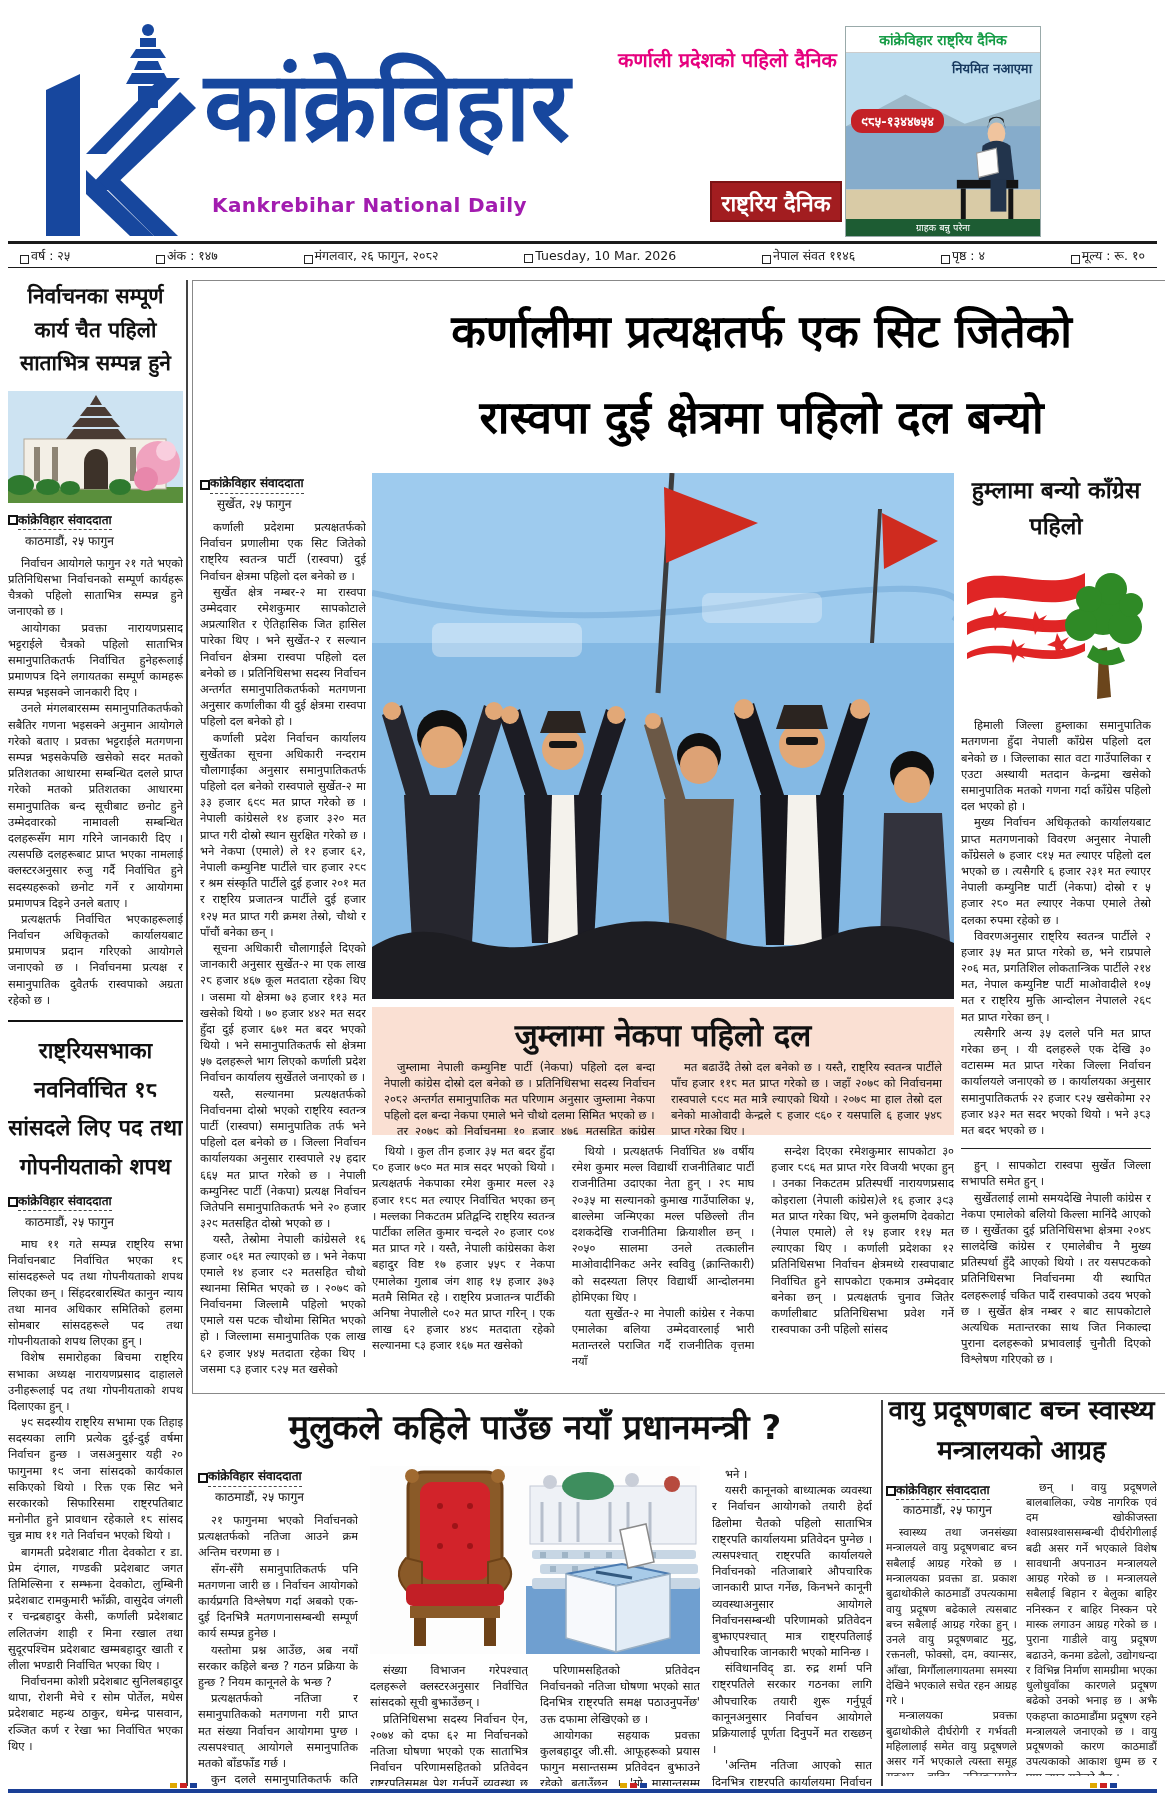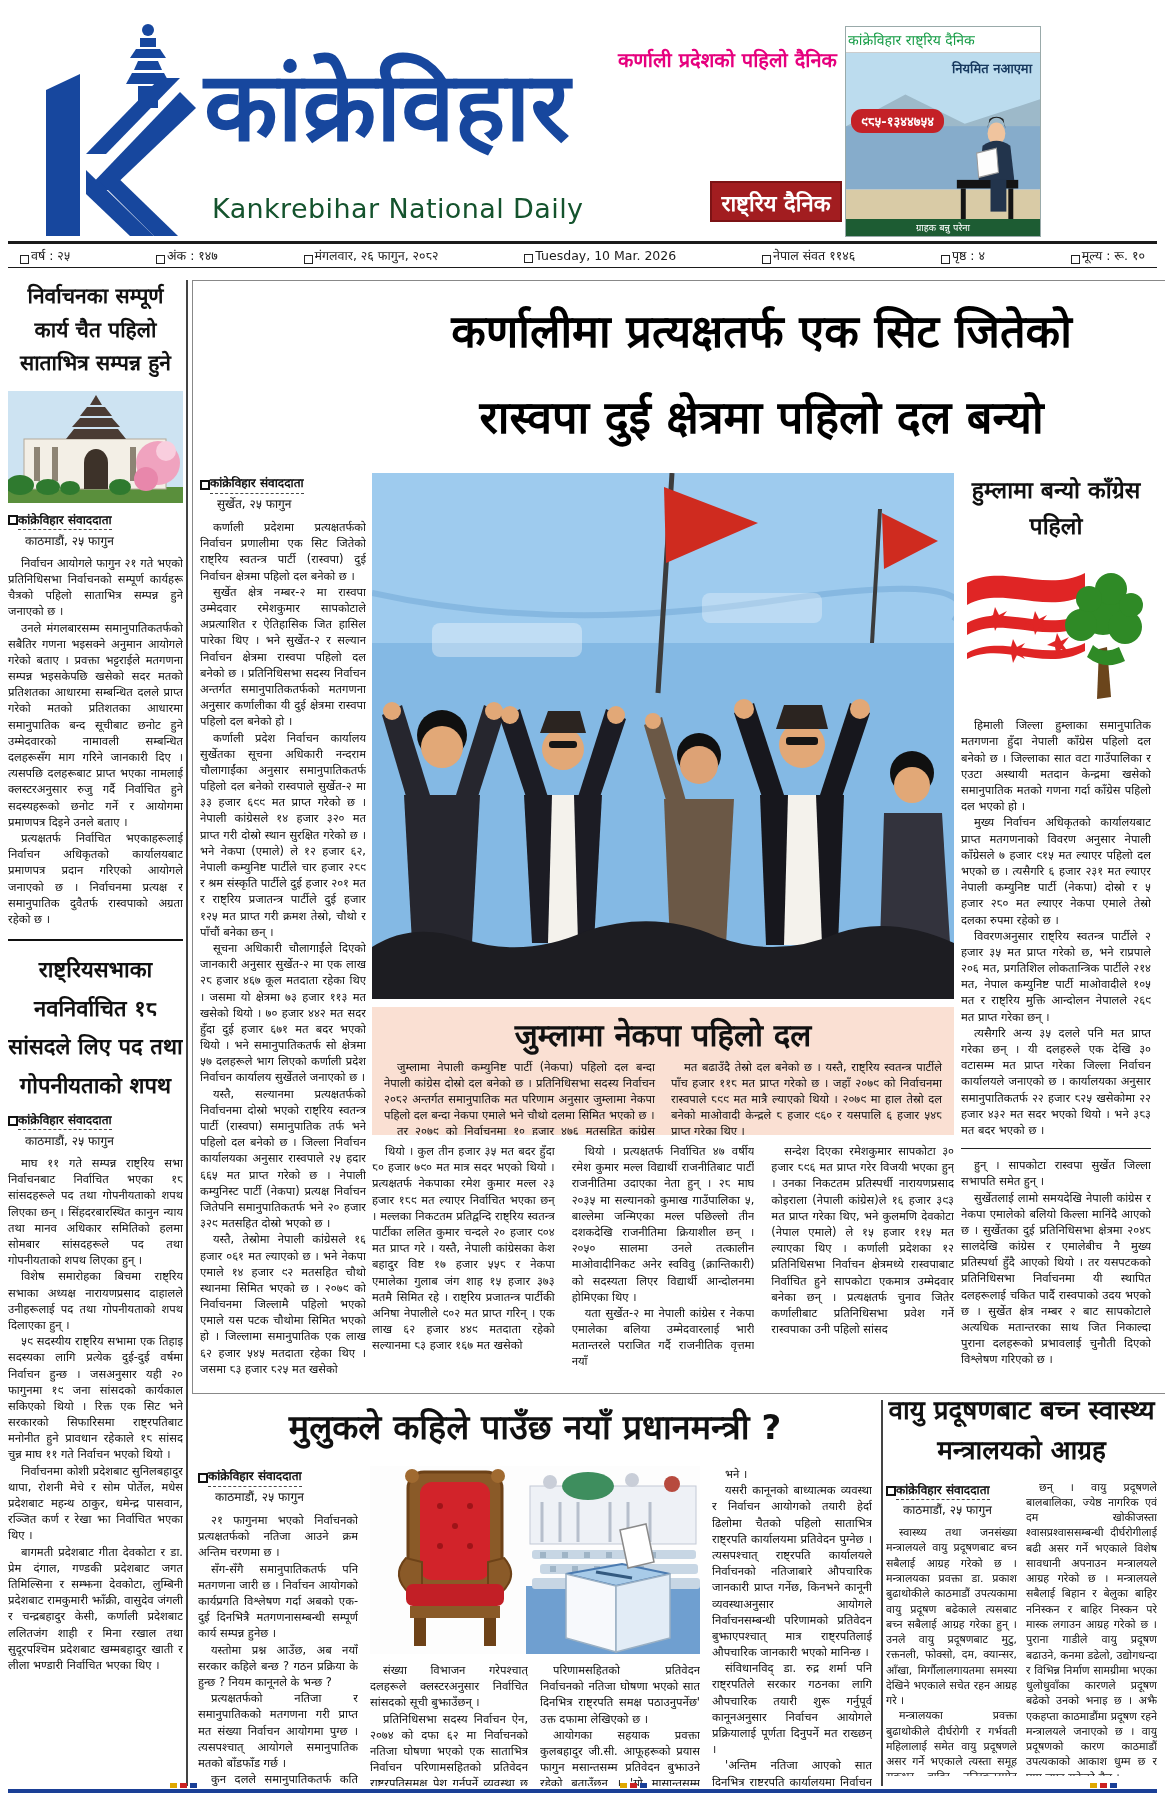--- a/index.html
+++ b/index.html
@@ -10,26 +10,26 @@
   *{margin:0;padding:0;box-sizing:border-box;}
   html,body{background:#e8e8e8;}
   #page{position:relative;width:1165px;height:1800px;background:#fff;margin:0 auto;
     font-family:"DejaVu Sans",sans-serif;color:#111;overflow:hidden;}
   
   .logo{position:absolute;left:28px;top:20px;width:174px;height:216px;}
   .mh-tagline{position:absolute;left:618px;top:46px;width:228px;text-align:left;
     font-size:20px;font-weight:bold;color:var(--tagline_pink);}
   .mh-title{position:absolute;left:204px;top:38px;width:640px;font-size:96px;font-weight:bold;
     color:var(--brand_blue);white-space:nowrap;line-height:1.45;}
-  .mh-sub{position:absolute;left:212px;top:193px;font-size:27px;font-weight:normal;color:#14532d;letter-spacing:.4px;}
+  .mh-sub{position:absolute;left:212px;top:193px;font-size:20px;font-weight:bold;color:#a21caf;letter-spacing:.4px;}
   .mh-badge{position:absolute;left:710px;top:181px;width:132px;height:41px;background:var(--badge_red);
     color:#fff;font-size:22px;font-weight:bold;display:flex;align-items:center;justify-content:center;
     border:2px solid #7c1315;}
   .adbox{position:absolute;left:845px;top:26px;width:196px;height:211px;border:1px solid #9aa;display:flex;flex-direction:column;background:#fff;}
-  .ad-line1{text-align:left;font-weight:normal;font-size:14px;color:var(--ad_green);padding:3px 2px;border-bottom:1px solid #ccc;}
+  .ad-line1{text-align:center;font-weight:bold;font-size:14px;color:var(--ad_green);padding:3px 2px;border-bottom:1px solid #ccc;}
   .ad-scene{position:relative;flex:1;overflow:hidden;}
   .ad-scene svg{position:absolute;inset:0;width:100%;height:100%;}
   .ad-line2{position:absolute;top:6px;right:8px;font-size:13px;font-weight:bold;color:#17395f;}
   .ad-pill{position:absolute;top:56px;left:5px;background:var(--pill_red);color:#fff;font-weight:bold;
     font-size:13px;padding:3px 10px;border-radius:11px;}
   .ad-line3{position:absolute;bottom:0;left:0;right:0;background:var(--ad_dark_green);color:#fff;
     font-size:9.5px;text-align:center;padding:2px 0;}
   
   .datebar{position:absolute;left:8px;top:241px;width:1149px;height:27px;border-top:3px solid #1b1b1b;
     border-bottom:1.5px solid #1b1b1b;display:flex;align-items:center;justify-content:space-between;
@@ -197,38 +197,39 @@
     </svg>
     <div class="byline">
       <div class="by-row">
           <i class="by-sq"></i>
         <span class="by-name">कांक्रेविहार संवाददाता</span>
         </div>
       <div class="by-place">काठमाडौं, २५ फागुन</div>
     </div>
     <div class="body-txt">
         <p class="para">निर्वाचन आयोगले फागुन २१ गते भएको प्रतिनिधिसभा निर्वाचनको सम्पूर्ण कार्यहरू चैत्रको पहिलो साताभित्र सम्पन्न हुने जनाएको छ ।</p>
+        <p class="para">आयोगका प्रवक्ता नारायणप्रसाद भट्टराईले चैत्रको पहिलो साताभित्र समानुपातिकतर्फ निर्वाचित हुनेहरूलाई प्रमाणपत्र दिने लगायतका सम्पूर्ण कामहरू सम्पन्न भइसक्ने जानकारी दिए ।</p>
         <p class="para">उनले मंगलबारसम्म समानुपातिकतर्फको सबैतिर गणना भइसक्ने अनुमान आयोगले गरेको बताए । प्रवक्ता भट्टराईले मतगणना सम्पन्न भइसकेपछि खसेको सदर मतको प्रतिशतका आधारमा सम्बन्धित दलले प्राप्त गरेको मतको प्रतिशतका आधारमा समानुपातिक बन्द सूचीबाट छनोट हुने उम्मेदवारको नामावली सम्बन्धित दलहरूसँग माग गरिने जानकारी दिए । त्यसपछि दलहरूबाट प्राप्त भएका नामलाई क्लस्टरअनुसार रुजु गर्दै निर्वाचित हुने सदस्यहरूको छनोट गर्ने र आयोगमा प्रमाणपत्र दिइने उनले बताए ।</p>
         <p class="para">प्रत्यक्षतर्फ निर्वाचित भएकाहरूलाई निर्वाचन अधिकृतको कार्यालयबाट प्रमाणपत्र प्रदान गरिएको आयोगले जनाएको छ । निर्वाचनमा प्रत्यक्ष र समानुपातिक दुवैतर्फ रास्वपाको अग्रता रहेको छ ।</p>
       </div>
     <hr class="lr-div">
     <div class="lr-h2">राष्ट्रियसभाका नवनिर्वाचित १८ सांसदले लिए पद तथा गोपनीयताको शपथ</div>
     <div class="byline">
       <div class="by-row">
           <i class="by-sq"></i>
         <span class="by-name">कांक्रेविहार संवाददाता</span>
         </div>
       <div class="by-place">काठमाडौं, २५ फागुन</div>
     </div>
     <div class="body-txt">
         <p class="para">माघ ११ गते सम्पन्न राष्ट्रिय सभा निर्वाचनबाट निर्वाचित भएका १८ सांसदहरूले पद तथा गोपनीयताको शपथ लिएका छन् । सिंहदरबारस्थित कानुन न्याय तथा मानव अधिकार समितिको हलमा सोमबार सांसदहरूले पद तथा गोपनीयताको शपथ लिएका हुन् ।</p>
         <p class="para">विशेष समारोहका बिचमा राष्ट्रिय सभाका अध्यक्ष नारायणप्रसाद दाहालले उनीहरूलाई पद तथा गोपनीयताको शपथ दिलाएका हुन् ।</p>
         <p class="para">५९ सदस्यीय राष्ट्रिय सभामा एक तिहाइ सदस्यका लागि प्रत्येक दुई-दुई वर्षमा निर्वाचन हुन्छ । जसअनुसार यही २० फागुनमा १९ जना सांसदको कार्यकाल सकिएको थियो । रिक्त एक सिट भने सरकारको सिफारिसमा राष्ट्रपतिबाट मनोनीत हुने प्रावधान रहेकाले १८ सांसद चुन्न माघ ११ गते निर्वाचन भएको थियो ।</p>
+        <p class="para">बागमती प्रदेशबाट गीता देवकोटा र डा. प्रेम दंगाल, गण्डकी प्रदेशबाट जगत तिमिल्सिना र सम्झना देवकोटा, लुम्बिनी प्रदेशबाट रामकुमारी झाँक्री, वासुदेव जंगली र चन्द्रबहादुर केसी, कर्णाली प्रदेशबाट ललितजंग शाही र मिना रखाल तथा सुदूरपश्चिम प्रदेशबाट खम्मबहादुर खाती र लीला भण्डारी निर्वाचित भएका थिए ।</p>
         <p class="para">निर्वाचनमा कोशी प्रदेशबाट सुनिलबहादुर थापा, रोशनी मेचे र सोम पोर्तेल, मधेस प्रदेशबाट महन्थ ठाकुर, धमेन्द्र पासवान, रञ्जित कर्ण र रेखा झा निर्वाचित भएका थिए ।</p>
-        <p class="para">बागमती प्रदेशबाट गीता देवकोटा र डा. प्रेम दंगाल, गण्डकी प्रदेशबाट जगत तिमिल्सिना र सम्झना देवकोटा, लुम्बिनी प्रदेशबाट रामकुमारी झाँक्री, वासुदेव जंगली र चन्द्रबहादुर केसी, कर्णाली प्रदेशबाट ललितजंग शाही र मिना रखाल तथा सुदूरपश्चिम प्रदेशबाट खम्मबहादुर खाती र लीला भण्डारी निर्वाचित भएका थिए ।</p>
       </div>
   </div>
   <div class="vr1"></div>
 
   <div class="mainstory">
     <div class="ms-head">
       <div>कर्णालीमा प्रत्यक्षतर्फ एक सिट जितेको</div>
       <div>रास्वपा दुई क्षेत्रमा पहिलो दल बन्यो</div>
     </div>
     <div class="ms-body">

